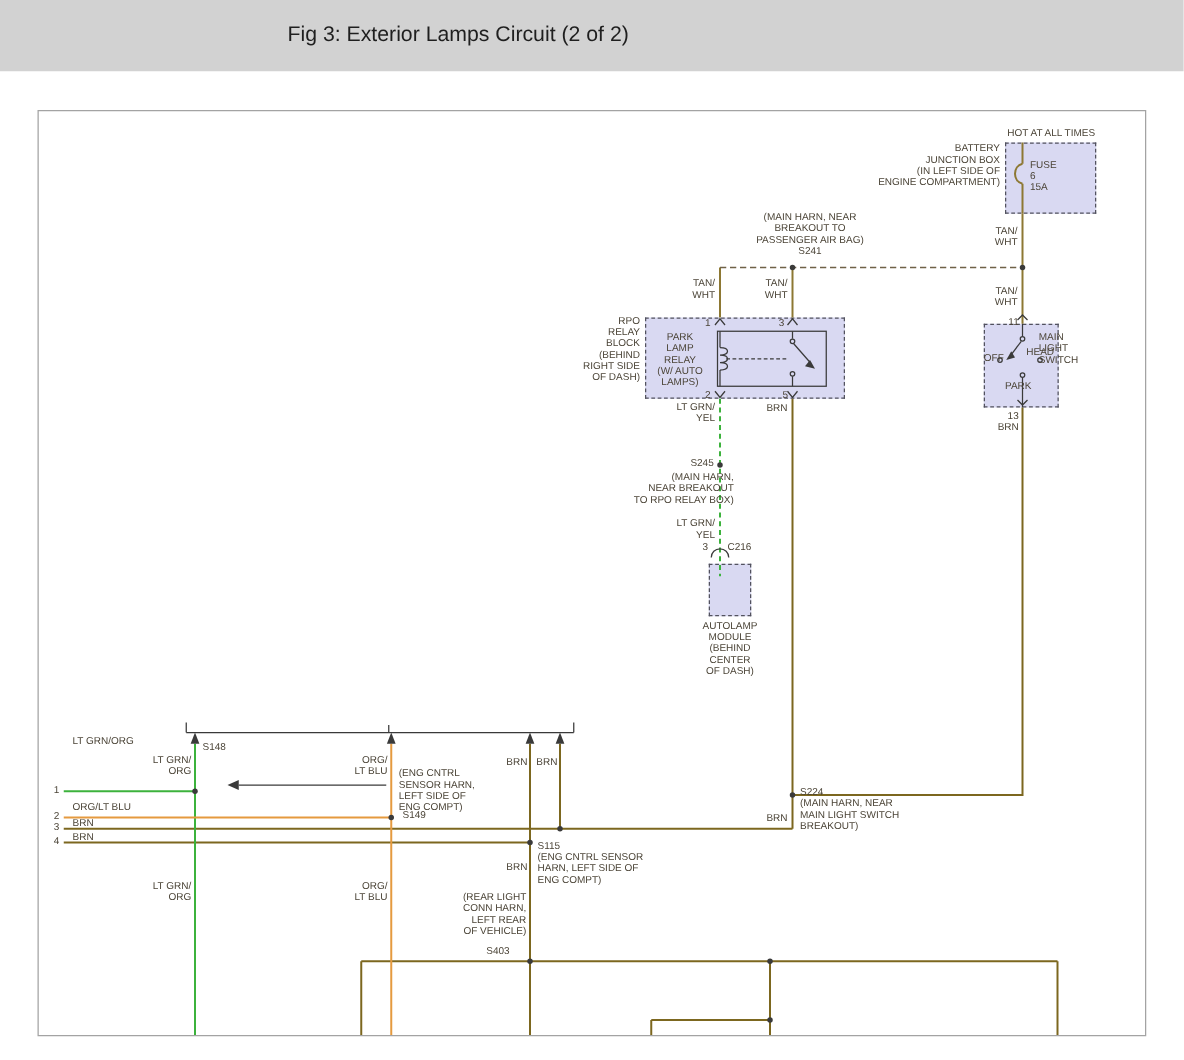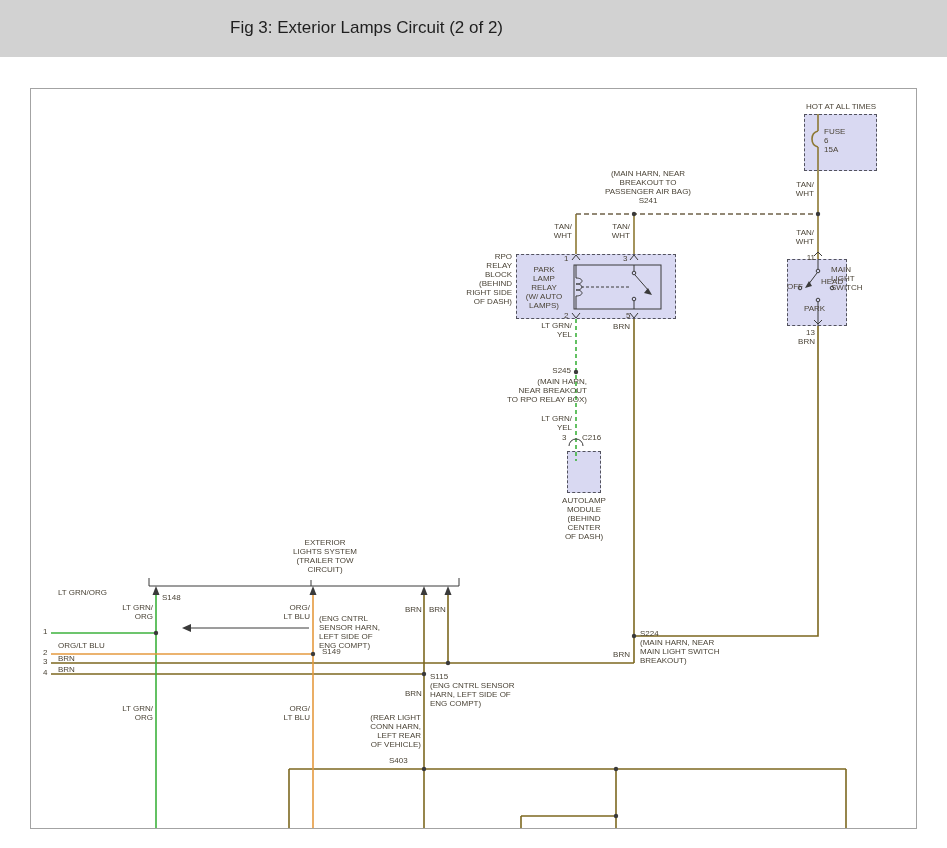--- a/index.html
+++ b/index.html
@@ -127,20 +127,24 @@
       <circle class="dot" cx="282" cy="565" r="2.2"></circle>
       <circle class="dot" cx="417" cy="574" r="2.2"></circle>
       <circle class="dot" cx="393" cy="585" r="2.2"></circle>
       <circle class="dot" cx="393" cy="680" r="2.2"></circle>
       <circle class="dot" cx="585" cy="680" r="2.2"></circle>
       <circle class="dot" cx="585" cy="727" r="2.2"></circle>
     </g>
   </svg>
 
   <div class="lbl c" style="left:760px;top:13px;width:100px">HOT AT ALL TIMES</div>
+  <div class="lbl r" style="left:560px;top:25px;width:209px">BATTERY
+JUNCTION BOX
+(IN LEFT SIDE OF
+ENGINE COMPARTMENT)</div>
   <div class="lbl" style="left:793px;top:38px">FUSE
 6
 15A</div>
   <div class="lbl c" style="left:547px;top:80px;width:140px">(MAIN HARN, NEAR
 BREAKOUT TO
 PASSENGER AIR BAG)
 S241</div>
   <div class="lbl r" style="left:733px;top:91px;width:50px">TAN/
 WHT</div>
   <div class="lbl r" style="left:491px;top:133px;width:50px">TAN/
@@ -182,24 +186,20 @@
 TO RPO RELAY BOX)</div>
   <div class="lbl r" style="left:501px;top:325px;width:40px">LT GRN/
 YEL</div>
   <div class="lbl" style="left:531px;top:344px">3</div>
   <div class="lbl" style="left:551px;top:344px">C216</div>
   <div class="lbl c" style="left:513px;top:407px;width:80px">AUTOLAMP
 MODULE
 (BEHIND
 CENTER
 OF DASH)</div>
-  <div class="lbl c" style="left:234px;top:449px;width:120px">EXTERIOR
-LIGHTS SYSTEM
-(TRAILER TOW
-CIRCUIT)</div>
   <div class="lbl r" style="left:82px;top:514px;width:40px">LT GRN/
 ORG</div>
   <div class="lbl r" style="left:239px;top:514px;width:40px">ORG/
 LT BLU</div>
   <div class="lbl" style="left:374px;top:516px">BRN</div>
   <div class="lbl" style="left:398px;top:516px">BRN</div>
   <div class="lbl" style="left:27px;top:499px">LT GRN/ORG</div>
   <div class="lbl" style="left:12px;top:538px">1</div>
   <div class="lbl" style="left:131px;top:504px">S148</div>
   <div class="lbl" style="left:288px;top:525px">(ENG CNTRL

